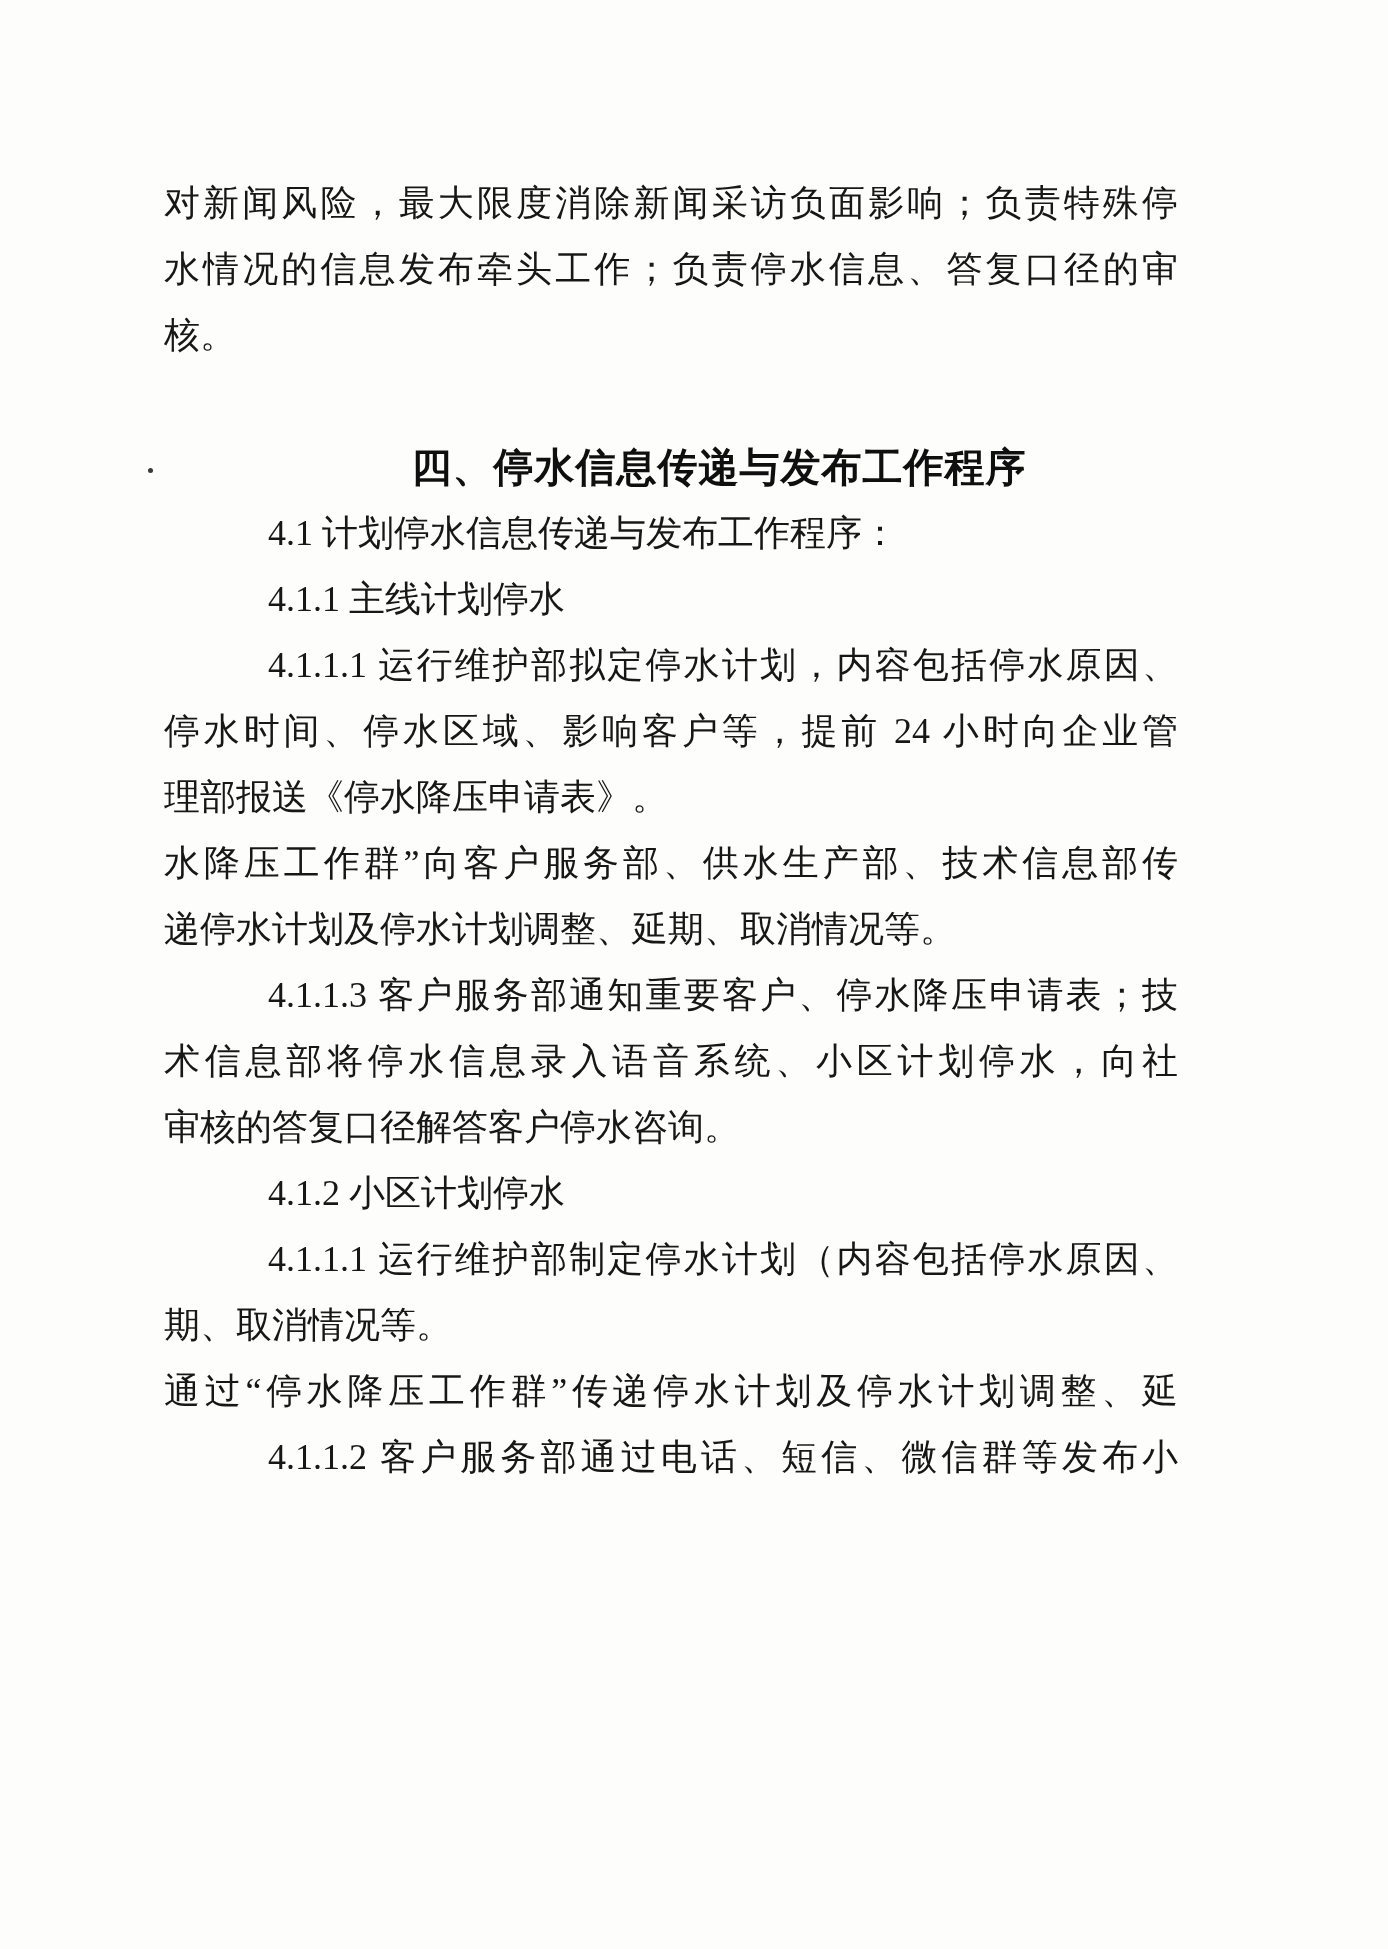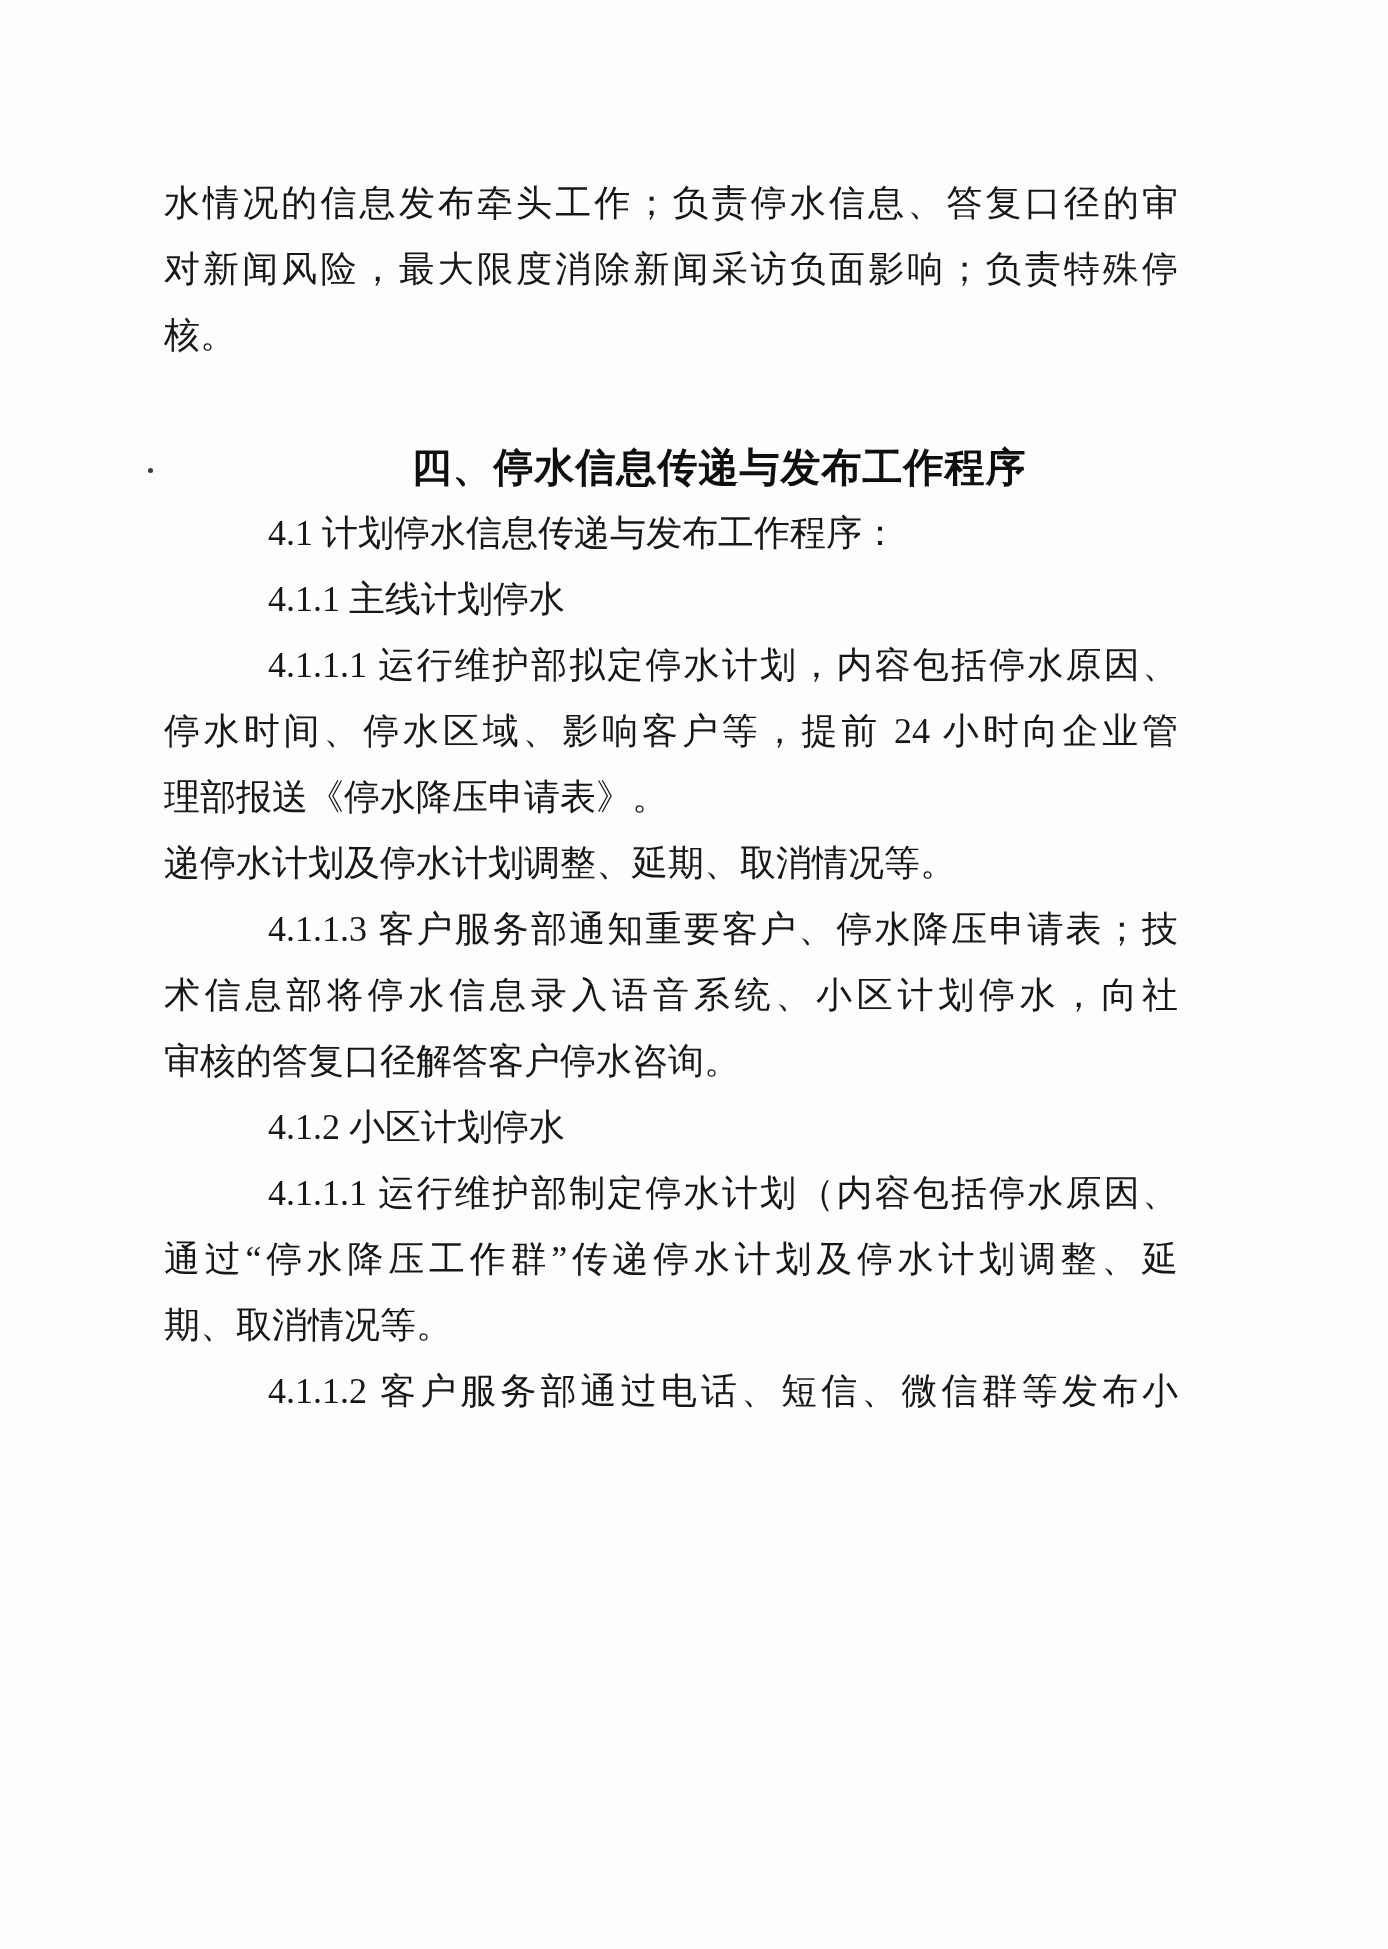--- a/index.html
+++ b/index.html
@@ -46,33 +46,34 @@
     width: 5px;
     height: 5px;
     background: #3a3a3a;
     border-radius: 50%;
   }
 </style>
 </head>
 <body>
 
 <div class="page">
+  <div class="line just">对新闻风险，最大限度消除新闻采访负面影响；负责特殊停</div>
   <div class="line just">水情况的信息发布牵头工作；负责停水信息、答复口径的审</div>
-  <div class="line just">对新闻风险，最大限度消除新闻采访负面影响；负责特殊停</div>
   <div class="line">核。</div>
   <div class="line blank"></div>
   <h1 class="heading">四、停水信息传递与发布工作程序</h1>
   <div class="line ind">4.1 计划停水信息传递与发布工作程序：</div>
   <div class="line ind">4.1.1 主线计划停水</div>
   <div class="line ind just">4.1.1.1 运行维护部拟定停水计划，内容包括停水原因、</div>
   <div class="line just">停水时间、停水区域、影响客户等，提前 24 小时向企业管</div>
   <div class="line">理部报送《停水降压申请表》。</div>
+  <div class="line just">水降压工作群”向客户服务部、供水生产部、技术信息部传</div>
   <div class="line">递停水计划及停水计划调整、延期、取消情况等。</div>
   <div class="line ind just">4.1.1.3 客户服务部通知重要客户、停水降压申请表；技</div>
   <div class="line just">术信息部将停水信息录入语音系统、小区计划停水，向社</div>
   <div class="line">审核的答复口径解答客户停水咨询。</div>
   <div class="line ind">4.1.2 小区计划停水</div>
   <div class="line ind just">4.1.1.1 运行维护部制定停水计划（内容包括停水原因、</div>
+  <div class="line">期、取消情况等。</div>
   <div class="line just">通过“停水降压工作群”传递停水计划及停水计划调整、延</div>
-  <div class="line">期、取消情况等。</div>
   <div class="line ind just">4.1.1.2 客户服务部通过电话、短信、微信群等发布小</div>
   <div class="speck"></div>
 </div>
 
 </body></html>

